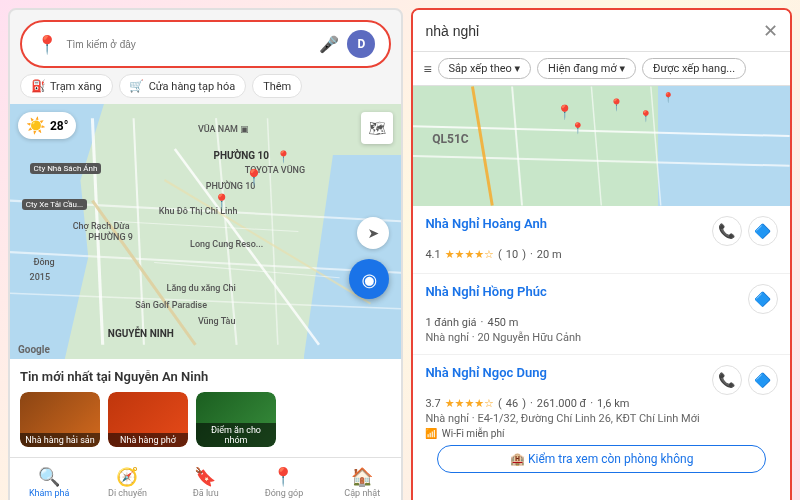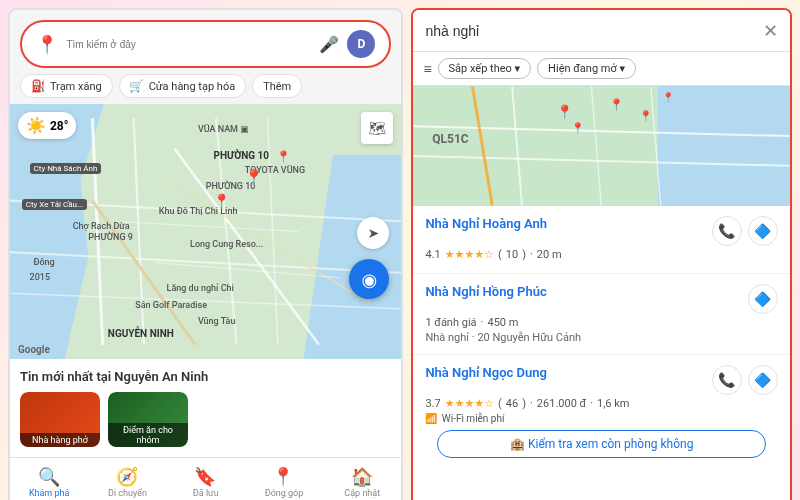--- a/index.html
+++ b/index.html
@@ -461,21 +461,21 @@
       <div class="map-label bold" style="top:18%;left:52%;">PHƯỜNG 10</div>
       <div class="map-label" style="top:30%;left:50%;">PHƯỜNG 10</div>
       <div class="map-label" style="top:50%;left:20%;">PHƯỜNG 9</div>
       <div class="map-label" style="top:8%;left:48%;">VŨA NAM ▣</div>
       <div class="map-label" style="top:24%;left:60%;">TOYOTA VŨNG</div>
       <div class="map-label" style="top:40%;left:38%;">Khu Đô Thị Chi Linh</div>
       <div class="map-label" style="top:46%;left:16%;">Chợ Rạch Dừa</div>
       <div class="map-label" style="top:53%;left:46%;">Long Cung Reso...</div>
       <div class="map-label" style="top:60%;left:6%;">Đông</div>
       <div class="map-label" style="top:66%;left:5%;">2015</div>
-      <div class="map-label" style="top:70%;left:40%;">Lăng du nghỉ Chi</div>
+      <div class="map-label" style="top:70%;left:40%;">Lăng du xăng Chi</div>
       <div class="map-label" style="top:77%;left:32%;">Sân Golf Paradise</div>
       <div class="map-label" style="top:83%;left:48%;">Vũng Tàu</div>
       <div class="map-label bold" style="top:88%;left:25%;">NGUYỄN NINH</div>
 
       <div class="map-badge" style="top:6%;left:5%;background:#555;">Cty Nhà Sách Ánh</div>
       <div class="map-badge" style="top:20%;left:3%;background:#555;">Cty Xe Tải Cầu...</div>
 
       <div style="position:absolute;top:25%;left:60%;font-size:16px;color:#ea4335;">📍</div>
       <div style="position:absolute;top:35%;left:52%;font-size:14px;color:#ea4335;">📍</div>
       <div style="position:absolute;top:18%;left:68%;font-size:12px;color:#ea4335;">📍</div>
@@ -485,20 +485,24 @@
       <div class="navigate-btn">◉</div>
 
       <div class="google-logo">Google</div>
     </div>
   </div>
 
   <div class="news-section">
     <div class="news-title">Tin mới nhất tại Nguyễn An Ninh</div>
     <div class="news-cards">
       <div class="news-card">
+        <div class="news-card-img seafood-bg"></div>
+        <div class="news-card-label">Nhà hàng hải sản</div>
+      </div>
+      <div class="news-card">
         <div class="news-card-img pho-bg"></div>
         <div class="news-card-label">Nhà hàng phở</div>
       </div>
       <div class="news-card">
         <div class="news-card-img sign-bg"></div>
         <div class="news-card-label">Điểm ăn cho nhóm</div>
       </div>
     </div>
   </div>
 
@@ -533,20 +537,23 @@
     <span class="close-btn">✕</span>
   </div>
 
   <div class="filter-row">
     <span class="filter-icon">≡</span>
     <div class="filter-tag">
       <span>Sắp xếp theo ▾</span>
     </div>
     <div class="filter-tag">
       <span>Hiện đang mở ▾</span>
+    </div>
+    <div class="filter-tag">
+      <span>Được xếp hang...</span>
     </div>
   </div>
 
   <div class="map-preview">
     <div class="map-preview-bg">
       <div class="mp-water"></div>
       <svg style="position:absolute;top:0;left:0;width:100%;height:100%;" viewBox="0 0 380 120">
         <line x1="0" y1="40" x2="380" y2="50" stroke="#fff" stroke-width="2" opacity="0.8"></line>
         <line x1="0" y1="70" x2="380" y2="80" stroke="#fff" stroke-width="2" opacity="0.7"></line>
         <line x1="100" y1="0" x2="110" y2="120" stroke="#fff" stroke-width="2" opacity="0.7"></line>
@@ -618,20 +625,25 @@
         <span>3.7</span>
         <span class="stars">★★★★☆</span>
         <span>(</span>
           <span>46</span>
           <span>)</span>
         <span> · </span>
         <span>261.000 đ</span>
         <span> · </span>
         <span>1,6 km</span>
       </div>
+      <div class="result-address">
+        <span>Nhà nghỉ</span>
+        <span> · </span>
+        <span>E4-1/32, Đường Chí Linh 26, KĐT Chí Linh Mới</span>
+      </div>
       <div class="wifi-badge">
         <span>📶</span>
         <span>Wi-Fi miễn phí</span>
       </div>
       <div class="check-btn">
         <span>🏨 Kiểm tra xem còn phòng không</span>
       </div>
     </div>
 
   </div>

